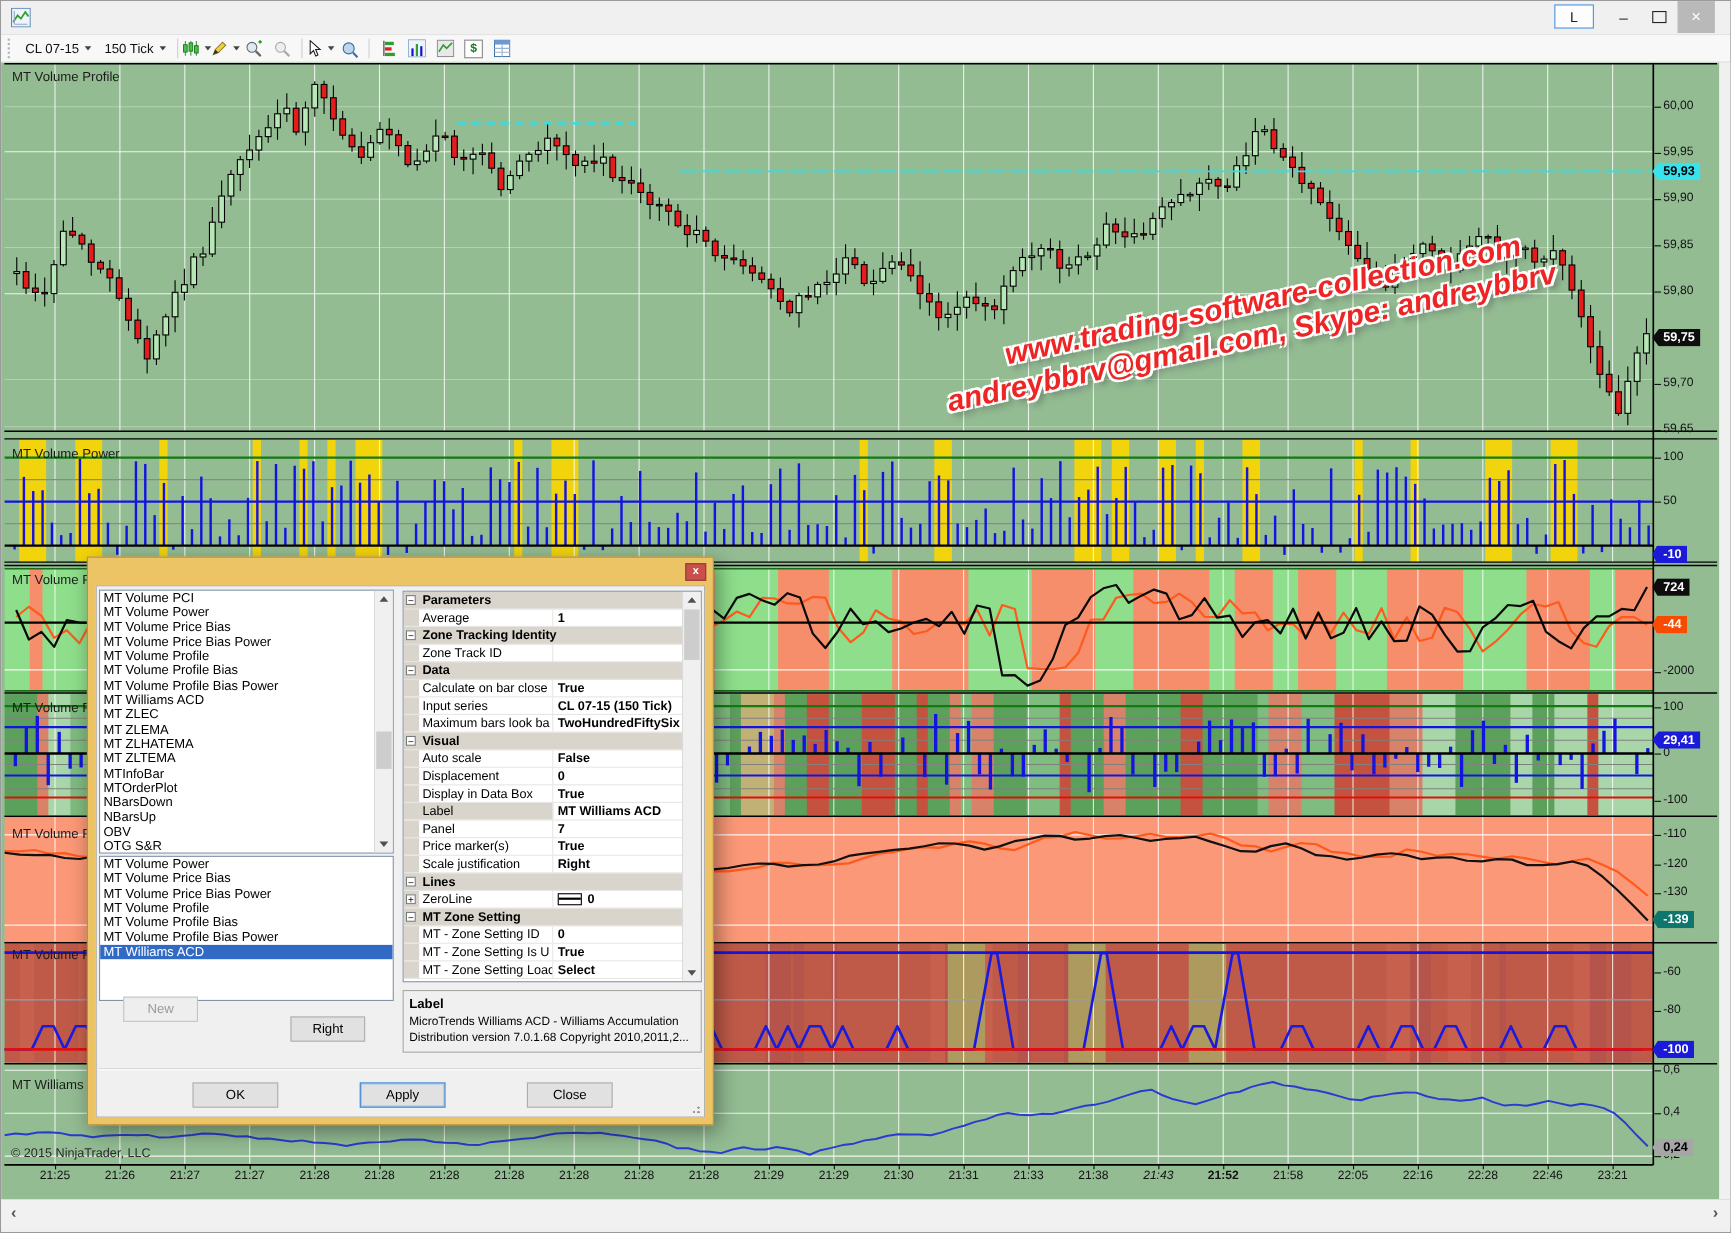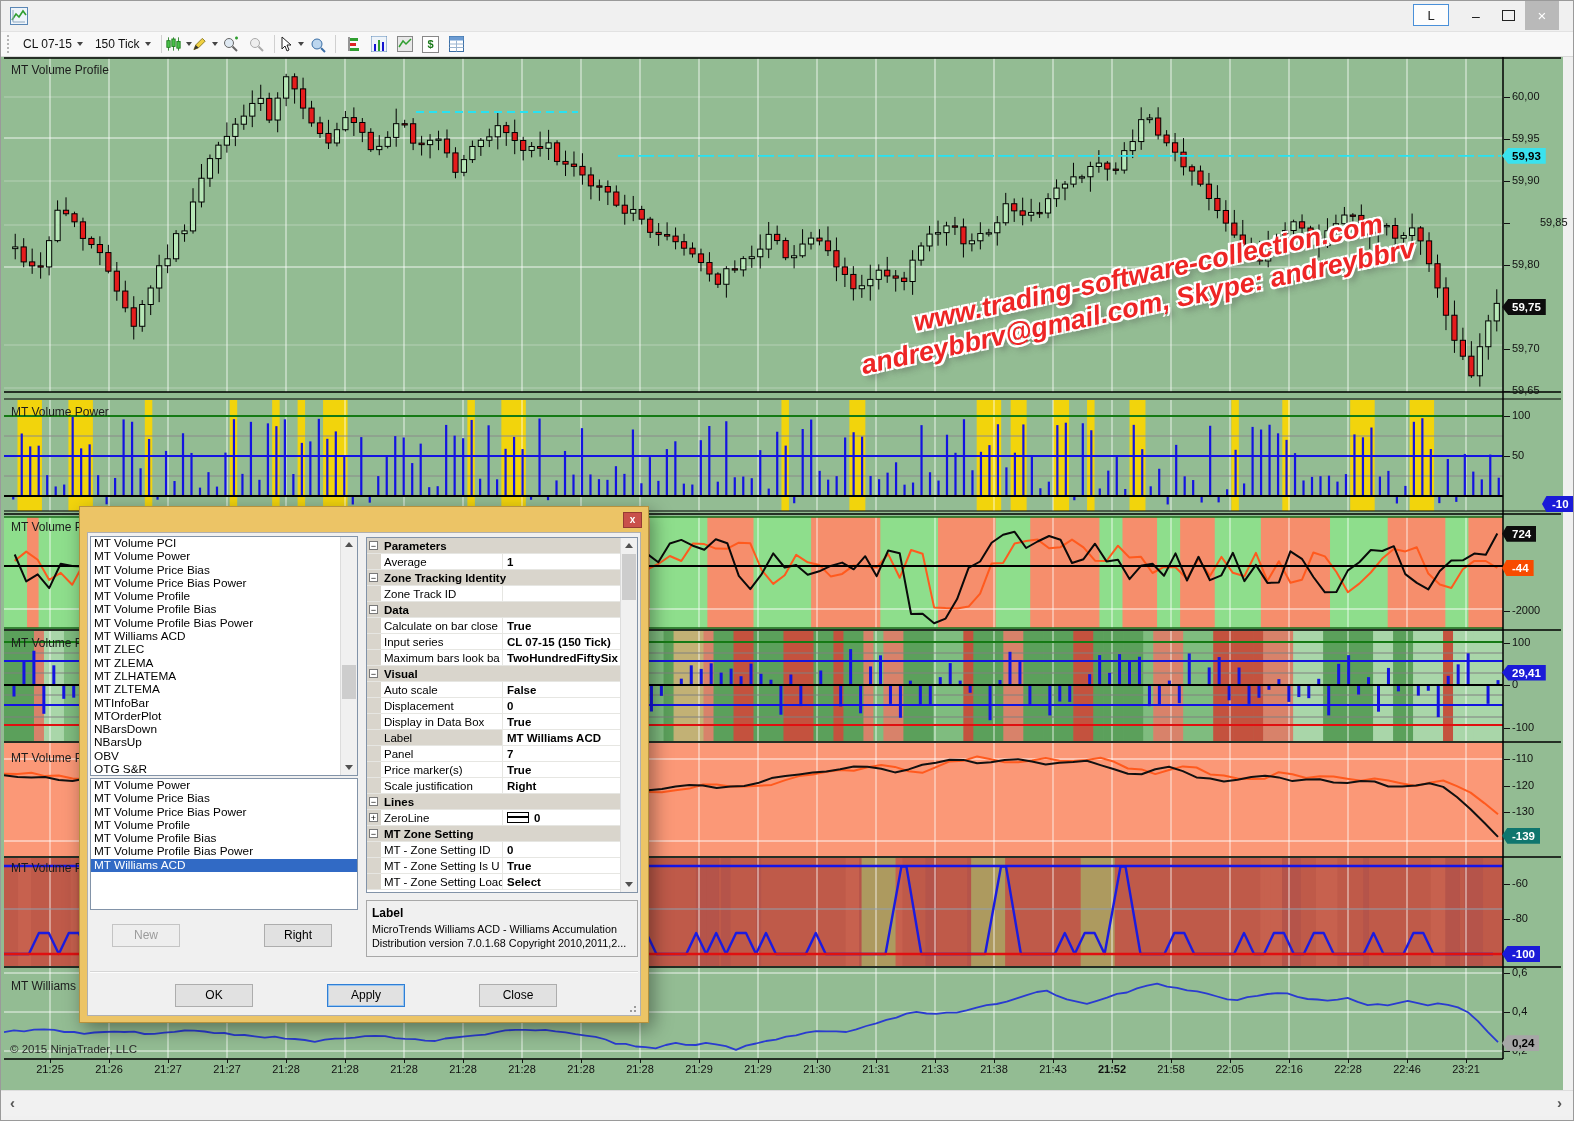--- a/index.html
+++ b/index.html
@@ -70,21 +70,21 @@
   .g-name{width:118px;padding-left:3px;overflow:hidden;white-space:nowrap;border-right:1px solid #e6e6e2;flex:none;}
   .g-name.gray{background:#d9d5cc;}
   .g-val{flex:1;padding-left:4px;font-weight:bold;overflow:hidden;white-space:nowrap;display:flex;align-items:center;}
   .zl-icon{display:inline-block;width:20px;height:9px;border:1px solid #000;background:#fff;margin-right:5px;position:relative;}
   .zl-icon div{position:absolute;left:0;right:0;top:3px;height:2px;background:#000;}
   #desc{position:absolute;left:278px;top:367px;width:272px;height:57px;background:#f0f0f0;border:1px solid #a8a8a8;
     padding:2px 5px;box-sizing:border-box;}
   #desc b{font-size:12px;}
   .desc-line{font-size:10.8px;color:#000;white-space:nowrap;overflow:hidden;margin-top:2px;}
   .btn{position:absolute;height:23px;background:#e1e1e1;border:1px solid #adadad;font-size:12px;text-align:center;line-height:21px;color:#000;box-sizing:border-box;}
-  #btn-new{left:24px;top:391px;width:68px;color:#9b9b9b;background:#eeeeee;border-color:#c4c4c4;}
+  #btn-new{left:24px;top:373px;width:68px;color:#9b9b9b;background:#eeeeee;border-color:#c4c4c4;}
   #btn-remove{left:176px;top:391px;width:68px;}
   #dlg-sep{position:absolute;left:2px;right:2px;top:438px;border-top:1px solid #d6d6d6;border-bottom:1px solid #fdfdfd;}
   #btn-ok{left:87px;top:451px;width:78px;}
   #btn-apply{left:239px;top:451px;width:78px;border:1px solid #2f7fd6;box-shadow:inset 0 0 0 1px #9cc6ee;}
   #btn-close2{left:391px;top:451px;width:78px;}
   #dlg-grip{position:absolute;right:3px;bottom:2px;width:8px;height:8px;
     background:radial-gradient(circle at 2px 6px,#9a9a9a 1px,transparent 1.2px),
                radial-gradient(circle at 6px 6px,#9a9a9a 1px,transparent 1.2px),
                radial-gradient(circle at 6px 2px,#9a9a9a 1px,transparent 1.2px);}
 </style>
@@ -1290,35 +1290,35 @@
     </div>
     <div id="copyright">© 2015 NinjaTrader, LLC</div>
   <div class="panel-label" style="top: 62px;">MT Volume Profile</div>
       <div class="tickmark" style="top: 96px;"></div>
       <div class="ticklabel" style="top: 89px;">60,00</div>
       <div class="tickmark" style="top: 138px;"></div>
       <div class="ticklabel" style="top: 131px;">59,95</div>
       <div class="tickmark" style="top: 180px;"></div>
       <div class="ticklabel" style="top: 173px;">59,90</div>
       <div class="tickmark" style="top: 222px;"></div>
-      <div class="ticklabel" style="top: 215px; margin-left: 28px;">59,85</div>
+      <div class="ticklabel" style="top: 215px;">59,85</div>
       <div class="tickmark" style="top: 264px;"></div>
       <div class="ticklabel" style="top: 257px;">59,80</div>
       <div class="tickmark" style="top: 348px;"></div>
       <div class="ticklabel" style="top: 341px;">59,70</div>
       <div class="tickmark" style="top: 390px;"></div>
       <div class="ticklabel" style="top: 383px;">59,65</div>
       <div class="marker" style="top: 146.8px; background: rgb(58, 226, 238); color: rgb(0, 0, 0);">59,93</div>
       <div class="marker" style="top: 298px; background: rgb(13, 13, 13); color: rgb(255, 255, 255);">59,75</div>
       <div class="panel-label" style="top: 404px;">MT Volume Power</div>
       <div class="tickmark" style="top: 415px;"></div>
       <div class="ticklabel" style="top: 408px;">100</div>
       <div class="tickmark" style="top: 455px;"></div>
       <div class="ticklabel" style="top: 448px;">50</div>
-      <div class="marker" style="top: 495px; background: rgb(26, 26, 216); color: rgb(255, 255, 255); margin-left: 40px;">-10</div>
+      <div class="marker" style="top: 495px; background: rgb(26, 26, 216); color: rgb(255, 255, 255);">-10</div>
       <div class="panel-label" style="top: 519px;">MT Volume Price Bias</div>
       <div class="tickmark" style="top: 609.7px;"></div>
       <div class="ticklabel" style="top: 602.7px;">-2000</div>
       <div class="marker" style="top: 524.637px; background: rgb(13, 13, 13); color: rgb(255, 255, 255);">724</div>
       <div class="marker" style="top: 558.967px; background: rgb(248, 75, 0); color: rgb(255, 255, 255);">-44</div>
       <div class="panel-label" style="top: 635px;">MT Volume Price Bias Power</div>
       <div class="tickmark" style="top: 641.5px;"></div>
       <div class="ticklabel" style="top: 634.5px;">100</div>
       <div class="tickmark" style="top: 684px;"></div>
       <div class="ticklabel" style="top: 677px;">0</div>
@@ -1375,21 +1375,21 @@
       <div class="timelabel" style="left: 757px;">21:29</div>
       <div class="timetick" style="left: 816px;"></div>
       <div class="timelabel" style="left: 816px;">21:30</div>
       <div class="timetick" style="left: 875px;"></div>
       <div class="timelabel" style="left: 875px;">21:31</div>
       <div class="timetick" style="left: 934px;"></div>
       <div class="timelabel" style="left: 934px;">21:33</div>
       <div class="timetick" style="left: 993px;"></div>
       <div class="timelabel" style="left: 993px;">21:38</div>
       <div class="timetick" style="left: 1052px;"></div>
-      <div class="timelabel" style="left: 1052px;">21:43</div>
+      <div class="timelabel" style="left: 1052px; font-style: italic;">21:43</div>
       <div class="timetick" style="left: 1111px;"></div>
       <div class="timelabel" style="left: 1111px; font-weight: bold;">21:52</div>
       <div class="timetick" style="left: 1170px;"></div>
       <div class="timelabel" style="left: 1170px;">21:58</div>
       <div class="timetick" style="left: 1229px;"></div>
       <div class="timelabel" style="left: 1229px;">22:05</div>
       <div class="timetick" style="left: 1288px;"></div>
       <div class="timelabel" style="left: 1288px;">22:16</div>
       <div class="timetick" style="left: 1347px;"></div>
       <div class="timelabel" style="left: 1347px;">22:28</div>

